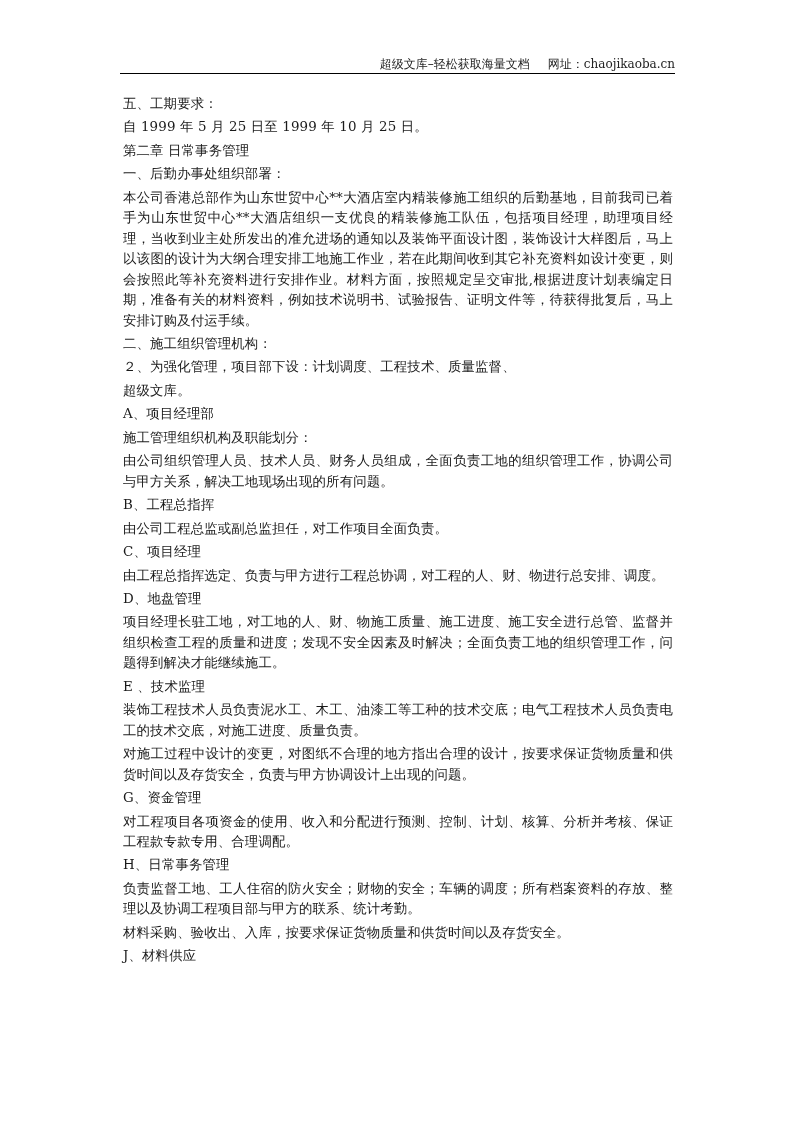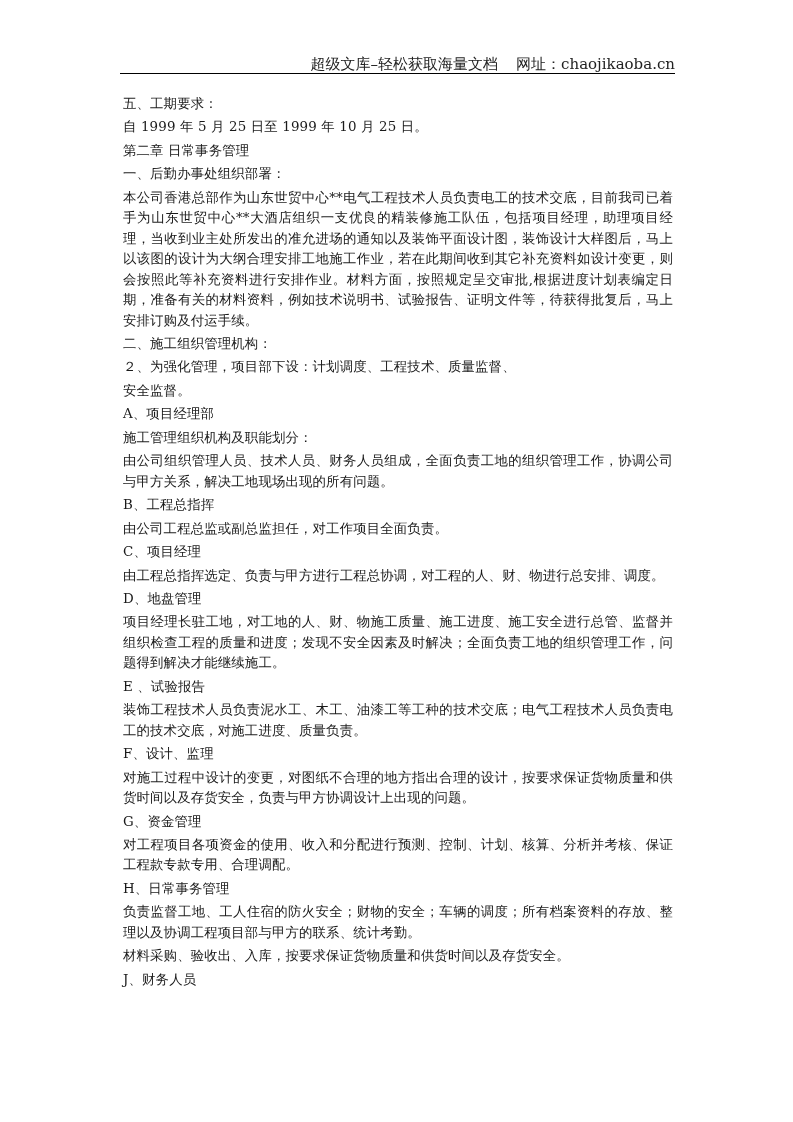--- a/index.html
+++ b/index.html
@@ -1,55 +1,54 @@
 <!DOCTYPE html>
 <html><head>
 <meta charset="utf-8">
 <style>
   html, body { margin: 0; padding: 0; background: #ffffff; }
   body { width: 793px; height: 1122px; position: relative; overflow: hidden;
          font-family: "DejaVu Serif", "Liberation Serif", serif; color: #1a1a1a; }
   .page-header { position: absolute; left: 120px; width: 555px; top: 56px;
-                 text-align: right; font-size: 15px; line-height: 16px; color: #222; }
+                 text-align: right; font-size: 12px; line-height: 16px; color: #222; }
   .page-header .gap { display: inline-block; width: 18px; }
   .header-rule { position: absolute; left: 120px; width: 555px; top: 73px;
                  height: 0; border-top: 1.2px solid #000; }
   .body-text { position: absolute; left: 120px; top: 91px; width: 556px;
                font-size: 13.4px; line-height: 20.45px; letter-spacing: 0.15px; }
   .body-text p { margin: 3px; padding: 0; text-align: justify; text-align-last: left; }
 </style>
 </head>
 <body>
 
 <div class="page-header">
   <span>超级文库–轻松获取海量文档</span><span class="gap"></span><span>网址：</span><span>chaojikaoba.cn</span>
 </div>
 <div class="header-rule"></div>
 
 <div class="body-text">
   <p>五、工期要求：</p>
   <p>自 1999 年 5 月 25 日至 1999 年 10 月 25 日。</p>
   <p>第二章  日常事务管理</p>
   <p>一、后勤办事处组织部署：</p>
-  <p>本公司香港总部作为山东世贸中心**电气工程技术人员负责电工的技术交底，目前我司已着手为山东世贸中心**大酒店组织一支优良的精装修施工队伍，包括项目经理，助理项目经理，当收到业主处所发出的准允进场的通知以及装饰平面设计图，装饰设计大样图后，马上以该图的设计为大纲合理安排工地施工作业，若在此期间收到其它补充资料如设计变更，则会按照此等补充资料进行安排作业。材料方面，按照规定呈交审批,根据进度计划表编定日期，准备有关的材料资料，例如技术说明书、试验报告、证明文件等，待获得批复后，马上安排订购及付运手续。</p>
+  <p>本公司香港总部作为山东世贸中心**大酒店室内精装修施工组织的后勤基地，目前我司已着手为山东世贸中心**大酒店组织一支优良的精装修施工队伍，包括项目经理，助理项目经理，当收到业主处所发出的准允进场的通知以及装饰平面设计图，装饰设计大样图后，马上以该图的设计为大纲合理安排工地施工作业，若在此期间收到其它补充资料如设计变更，则会按照此等补充资料进行安排作业。材料方面，按照规定呈交审批,根据进度计划表编定日期，准备有关的材料资料，例如技术说明书、试验报告、证明文件等，待获得批复后，马上安排订购及付运手续。</p>
   <p>二、施工组织管理机构：</p>
   <p>２、为强化管理，项目部下设：计划调度、工程技术、质量监督、</p>
-  <p>安全监督。</p>
+  <p>超级文库。</p>
   <p>A、项目经理部</p>
   <p>施工管理组织机构及职能划分：</p>
   <p>由公司组织管理人员、技术人员、财务人员组成，全面负责工地的组织管理工作，协调公司与甲方关系，解决工地现场出现的所有问题。</p>
   <p>B、工程总指挥</p>
   <p>由公司工程总监或副总监担任，对工作项目全面负责。</p>
   <p>C、项目经理</p>
   <p>由工程总指挥选定、负责与甲方进行工程总协调，对工程的人、财、物进行总安排、调度。</p>
   <p>D、地盘管理</p>
   <p>项目经理长驻工地，对工地的人、财、物施工质量、施工进度、施工安全进行总管、监督并组织检查工程的质量和进度；发现不安全因素及时解决；全面负责工地的组织管理工作，问题得到解决才能继续施工。</p>
-  <p>E 、试验报告</p>
+  <p>E 、技术监理</p>
   <p>装饰工程技术人员负责泥水工、木工、油漆工等工种的技术交底；电气工程技术人员负责电工的技术交底，对施工进度、质量负责。</p>
-  <p>F、设计、监理</p>
   <p>对施工过程中设计的变更，对图纸不合理的地方指出合理的设计，按要求保证货物质量和供货时间以及存货安全，负责与甲方协调设计上出现的问题。</p>
   <p>G、资金管理</p>
   <p>对工程项目各项资金的使用、收入和分配进行预测、控制、计划、核算、分析并考核、保证工程款专款专用、合理调配。</p>
   <p>H、日常事务管理</p>
   <p>负责监督工地、工人住宿的防火安全；财物的安全；车辆的调度；所有档案资料的存放、整理以及协调工程项目部与甲方的联系、统计考勤。</p>
   <p>材料采购、验收出、入库，按要求保证货物质量和供货时间以及存货安全。</p>
-  <p>J、财务人员</p>
+  <p>J、材料供应</p>
 </div>
 
 </body></html>

